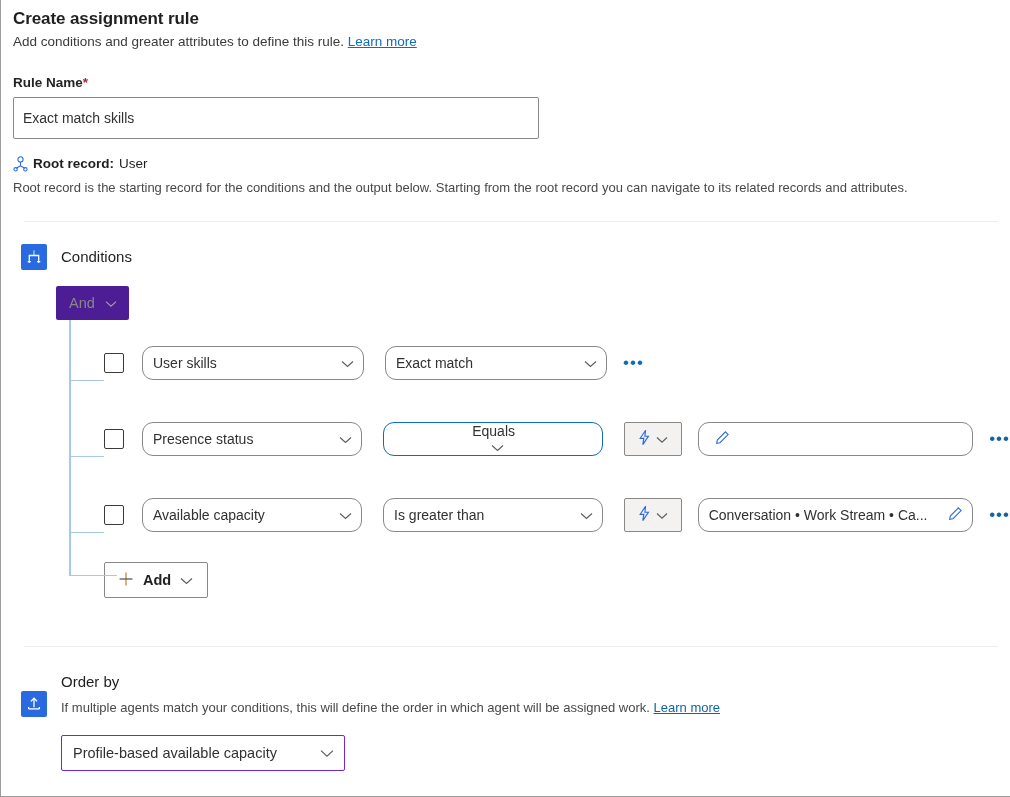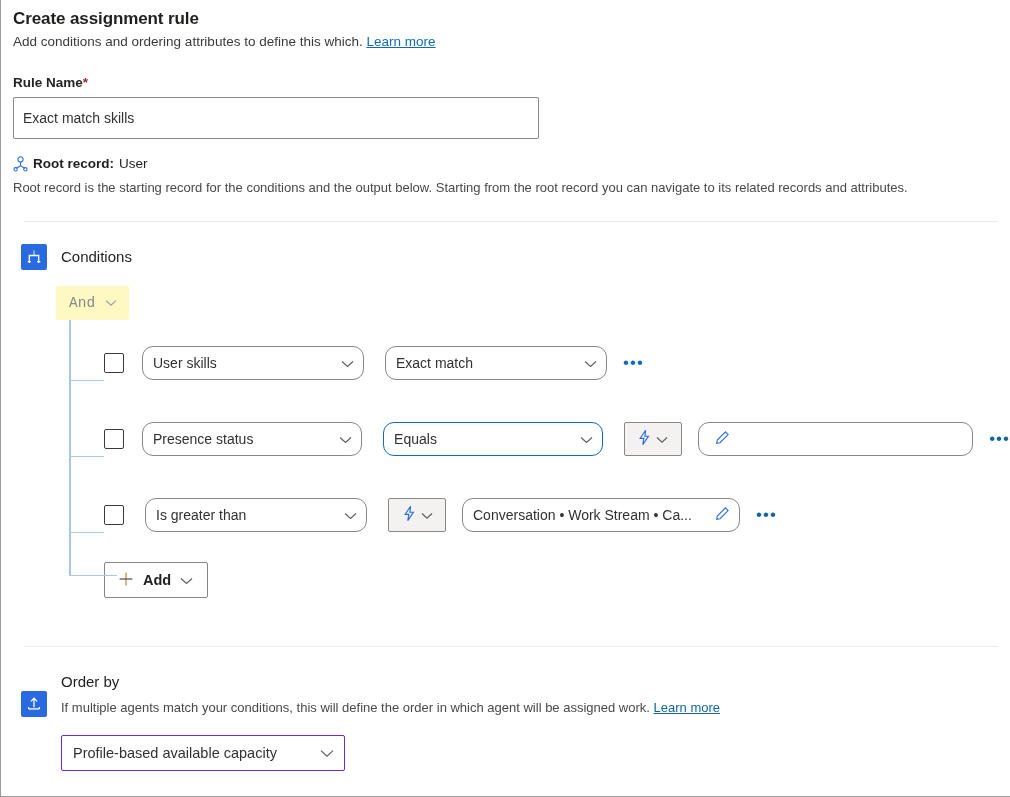--- a/index.html
+++ b/index.html
@@ -122,28 +122,28 @@
     line-height: 18px;
     margin-top: 4px;
   }
 
   
   .cond-body { position: relative; padding-left: 55px; }
   .and-pill {
     display: inline-flex;
     align-items: center;
     gap: 10px;
-    background: #fef9c3;
+    background: #4c1d95;
     border: none;
     border-radius: 2px;
     height: 34px;
     padding: 0 12px 0 13px;
     font-size: 14.5px;
     color: #8a8886;
-    font-family: Liberation Mono, monospace;
+    font-family: Liberation Sans, sans-serif;
     cursor: pointer;
   }
   .tree {
     position: absolute;
     left: 68px;
     top: 0;
     width: 2px;
     background: #a8c8ea;
   }
   .row-stub {
@@ -176,21 +176,21 @@
     border-radius: 11px;
     background: #ffffff;
     display: flex;
     align-items: center;
     padding: 0 9px 0 10px;
     font-size: 14px;
     color: #323130;
     cursor: pointer;
     position: relative;
   }
-  .sel.focused { border: 1px solid #0f6cbd; }
+  .sel.focused { border: 1px solid #0f6cbd; flex-direction: column; }
   .sel .txt {
     flex: 1 1 auto;
     white-space: nowrap;
     overflow: hidden;
     text-overflow: clip;
   }
   .sel .chev { flex: 0 0 auto; margin-left: 8px; }
   .w-attr  { width: 222px; margin-left: 18px; }
   .w-op    { width: 222px; margin-left: 21px; justify-content: flex-end; }
   .w-val3  { width: 276px; margin-left: 21px; }
@@ -255,21 +255,21 @@
   .order-sel .txt { flex: 1 1 auto; }
 </style>
 </head>
 <body>
 
 <div class="page">
 
   <div class="header">
     <div class="title">Create assignment rule</div>
     <div class="subtitle">
-      <span>Add conditions and ordering attributes to define this which.</span>
+      <span>Add conditions and greater attributes to define this rule.</span>
       <span class="link">Learn more</span>
     </div>
   </div>
 
   <div class="field-block">
     <div class="field-label">
       <span>Rule Name</span><span class="req">*</span>
     </div>
     <input class="text-input" type="text" value="Exact match skills" style="">
   </div>
@@ -380,20 +380,28 @@
             <svg width="15" height="15" viewBox="0 0 15 15" fill="none">
               <path d="M10.4 1.9l2.7 2.7-8.1 8.1-3.3 0.6 0.6-3.3 8.1-8.1z" stroke="#2a6ae1" stroke-width="1.1"></path>
             </svg>
           </span>
         </div>
         <span class="dots mute">•••</span>
       </div>
 
       <div class="cond-row">
         <span class="cbox"></span>
+        <div class="sel w-attr">
+          <span class="txt">Available capacity</span>
+          <span class="chev">
+            <svg width="13" height="8" viewBox="0 0 13 8" fill="none">
+                <path d="M1 1.5L6.5 6.5 12 1.5" stroke="#605e5c" stroke-width="1.15"></path>
+              </svg>
+          </span>
+        </div>
         <div class="sel w-op">
           <span class="txt">Is greater than</span>
           <span class="chev">
             <svg width="13" height="8" viewBox="0 0 13 8" fill="none">
                 <path d="M1 1.5L6.5 6.5 12 1.5" stroke="#605e5c" stroke-width="1.15"></path>
               </svg>
           </span>
         </div>
         <div class="bolt-btn">
           <span>

